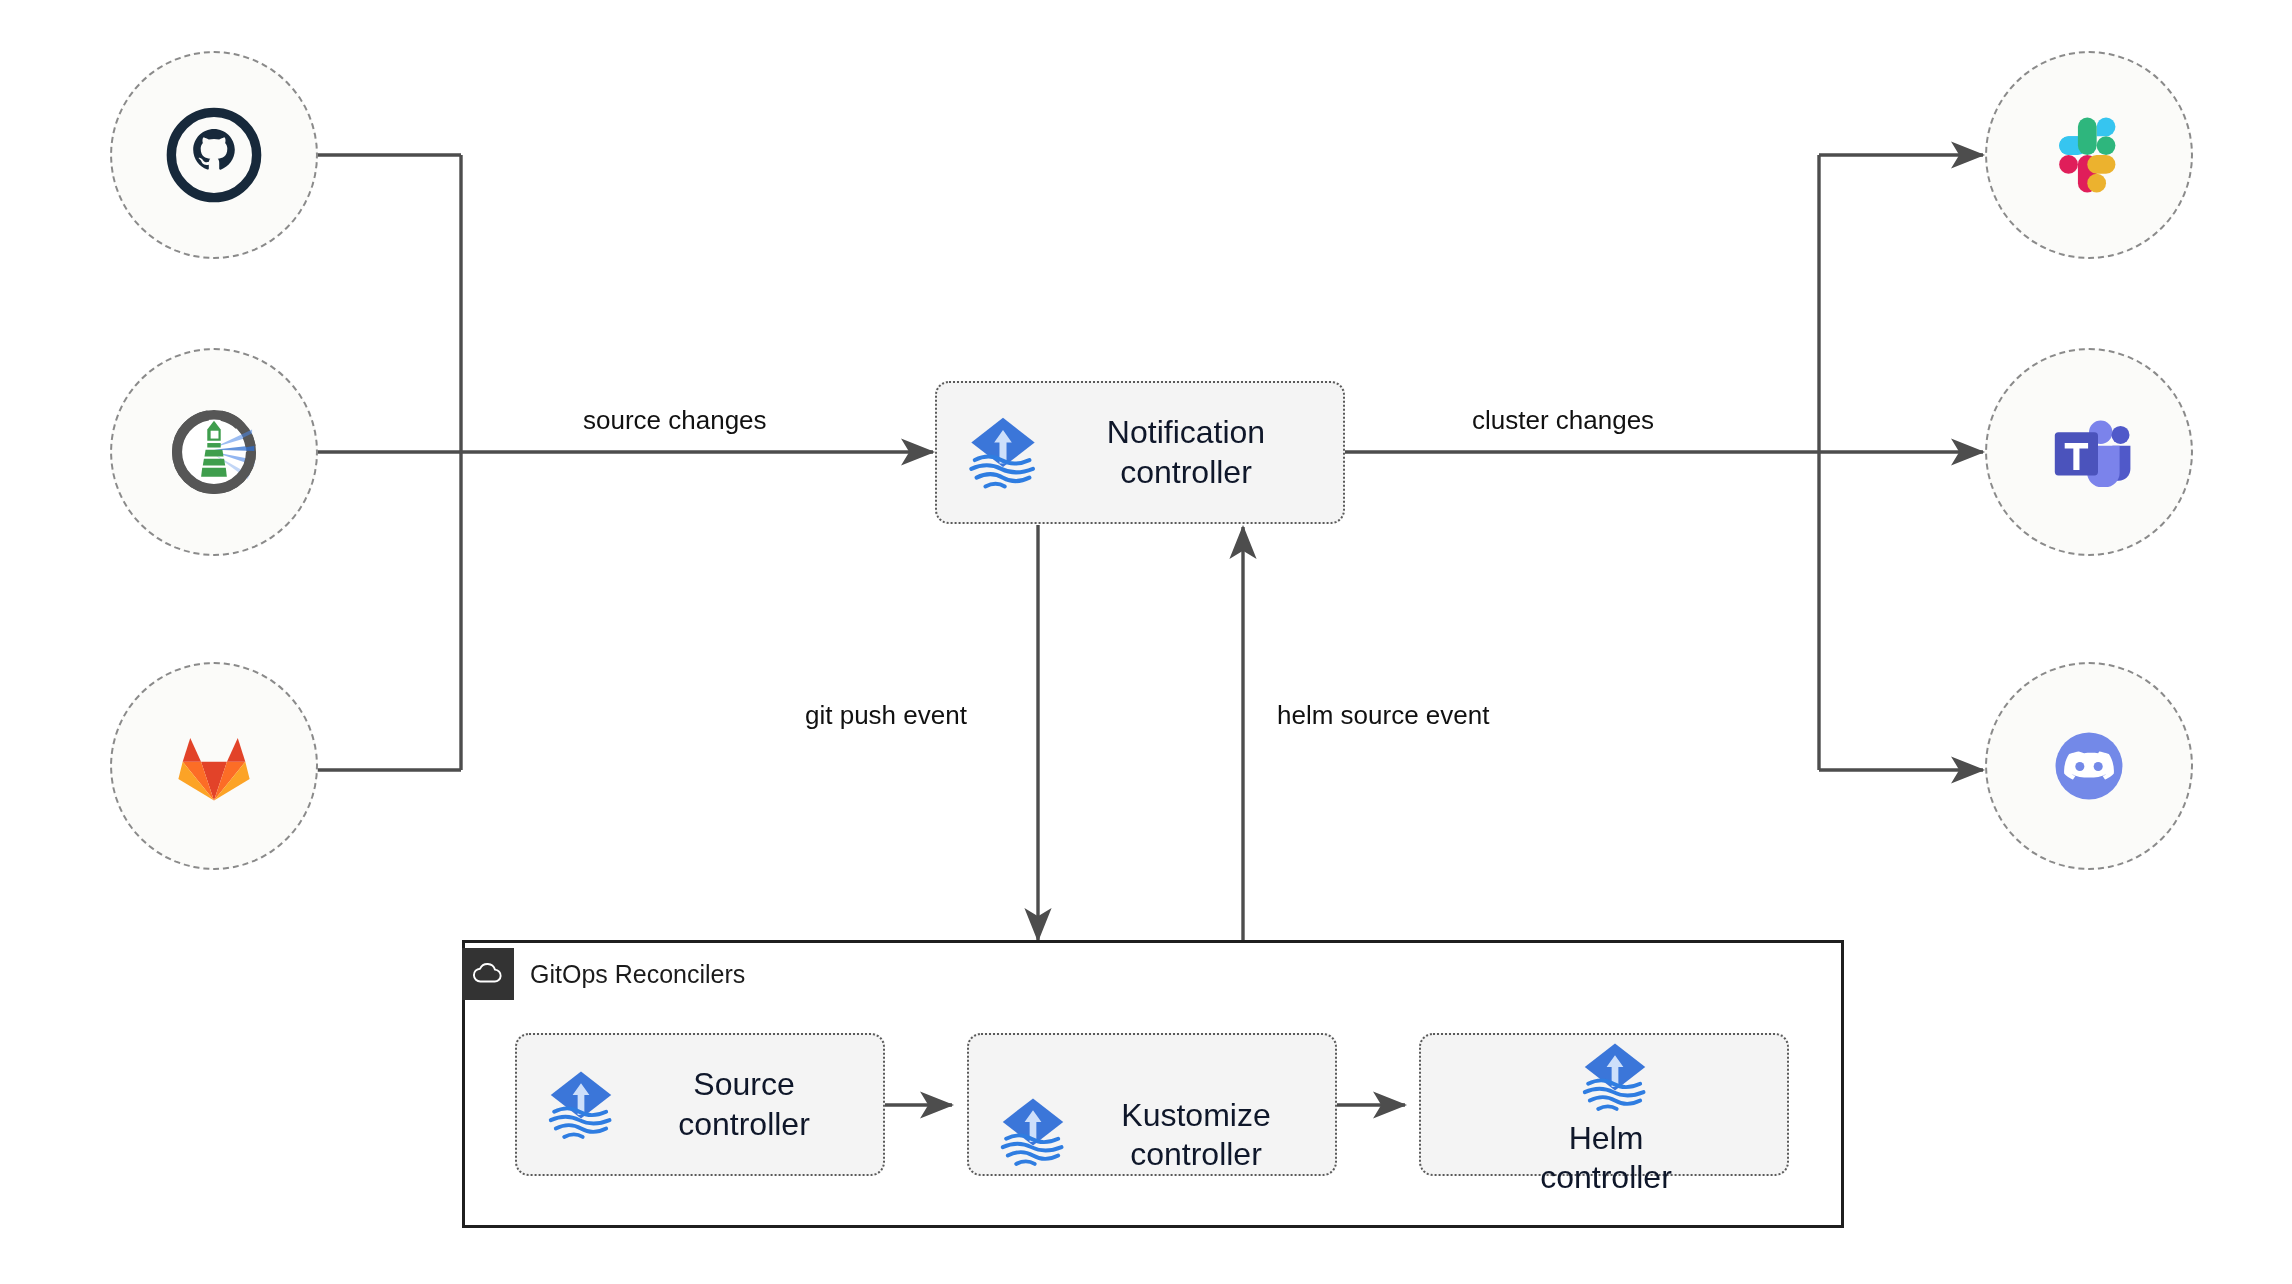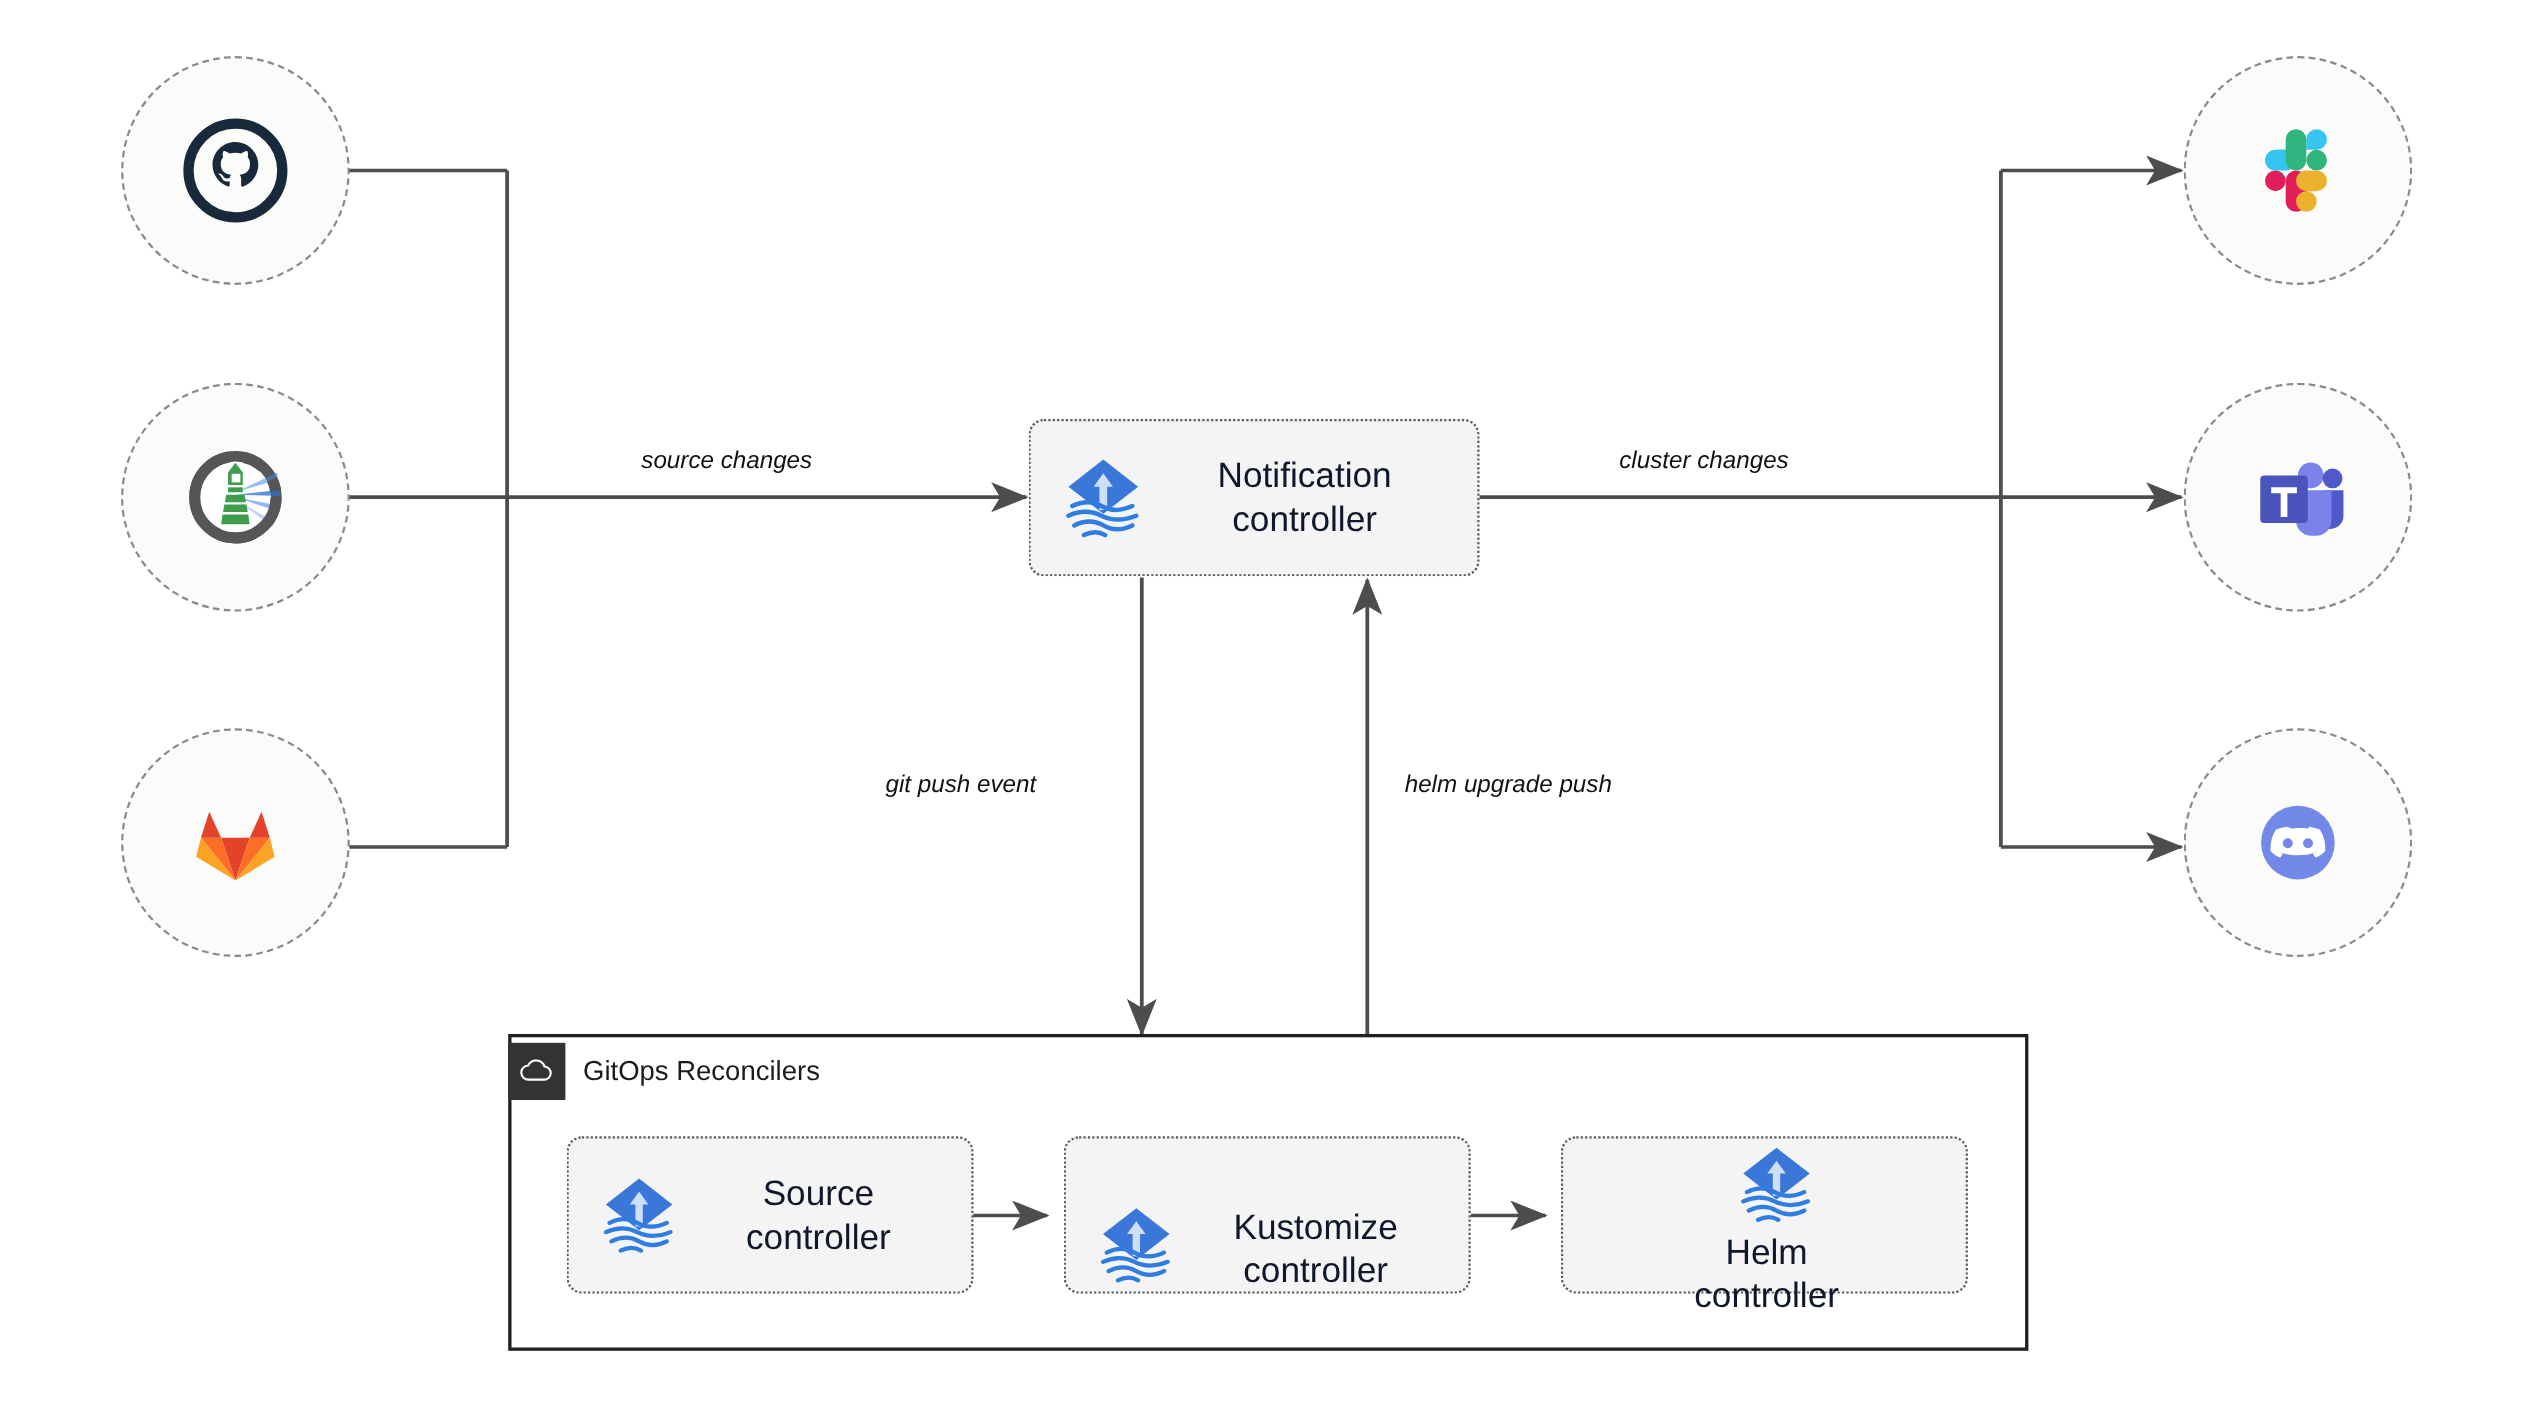--- a/index.html
+++ b/index.html
@@ -83,24 +83,23 @@
   }
   .group-title {
     font-size: 25px;
     color: #1b1b1b;
     margin-left: 16px;
     white-space: nowrap;
   }
   
   .edge-label {
     position: absolute;
-    font-size: 22px;
+    font-size: 26px;
     color: #111111;
     white-space: nowrap;
-    font-style: italic;
   }
 </style>
 </head>
 <body>
 
 <div id="stage">
 
   <svg class="layer" viewBox="0 0 2292 1284">
     <defs>
       <marker id="arrow" markerWidth="11" markerHeight="11" refX="9.4" refY="4" orient="auto" markerUnits="strokeWidth">
@@ -130,21 +129,21 @@
       <path d="M1337,1105 L1405,1105" marker-end="url(#arrow)"></path>
     </g>
   </svg>
 
   <div class="edge-label" style="left:583px; top:405px;">source changes</div>
 
   <div class="edge-label" style="left:1472px; top:405px;">cluster changes</div>
 
   <div class="edge-label" style="left:805px; top:700px;">git push event</div>
 
-  <div class="edge-label" style="left:1277px; top:700px;">helm upgrade push</div>
+  <div class="edge-label" style="left:1277px; top:700px;">helm source event</div>
 
   <div class="node circle-node" style="left:110px; top:51px; width:208px; height:208px;">
     <svg width="104" height="104" viewBox="0 0 100 100">
       <circle cx="50" cy="50" r="41" fill="none" stroke="#17293b" stroke-width="9"></circle>
       <path fill="#17293b" d="M50 25c-11 0-20 9-20 20 0 8.8 5.7 16.3 13.6 19 1 .2 1.4-.4 1.4-1v-3.6c-5.6 1.2-6.8-2.6-6.8-2.6-.9-2.3-2.2-3-2.2-3-1.8-1.3.1-1.2.1-1.2 2 .1 3.1 2.1 3.1 2.1 1.8 3.1 4.7 2.2 5.9 1.7.2-1.3.7-2.2 1.3-2.7-4.5-.5-9.2-2.2-9.2-9.9 0-2.2.8-4 2.1-5.4-.2-.5-.9-2.6.2-5.3 0 0 1.7-.5 5.5 2.1 1.6-.4 3.3-.7 5-.7s3.4.2 5 .7c3.8-2.6 5.5-2.1 5.5-2.1 1.1 2.7.4 4.8.2 5.3 1.3 1.4 2.1 3.2 2.1 5.4 0 7.7-4.7 9.4-9.2 9.9.7.6 1.4 1.9 1.4 3.8v5.6c0 .6.4 1.2 1.4 1C64.3 61.3 70 53.8 70 45c0-11-9-20-20-20z"></path>
     </svg>
   </div>
 
   <div class="node circle-node" style="left:110px; top:348px; width:208px; height:208px;">
     <svg width="112" height="112" viewBox="0 0 100 100">

